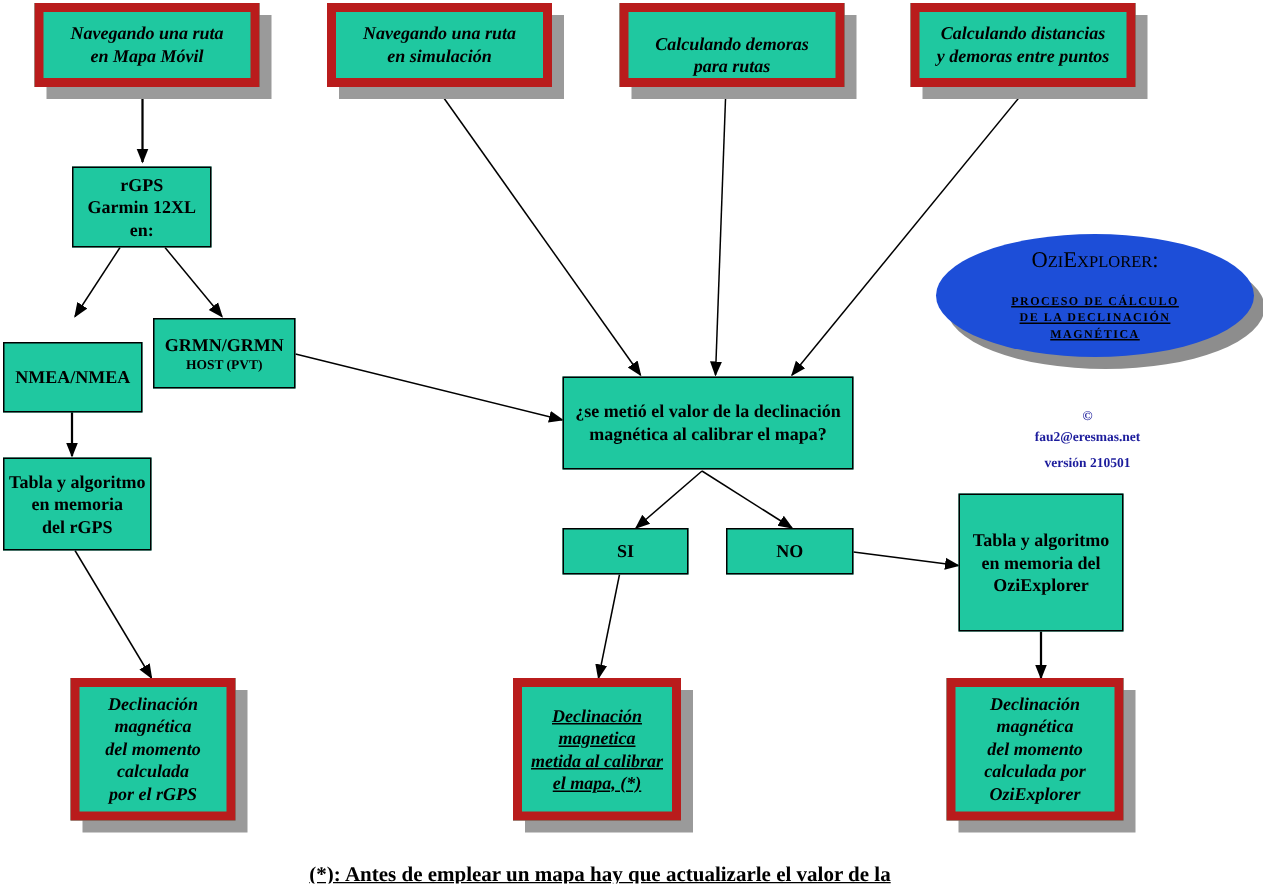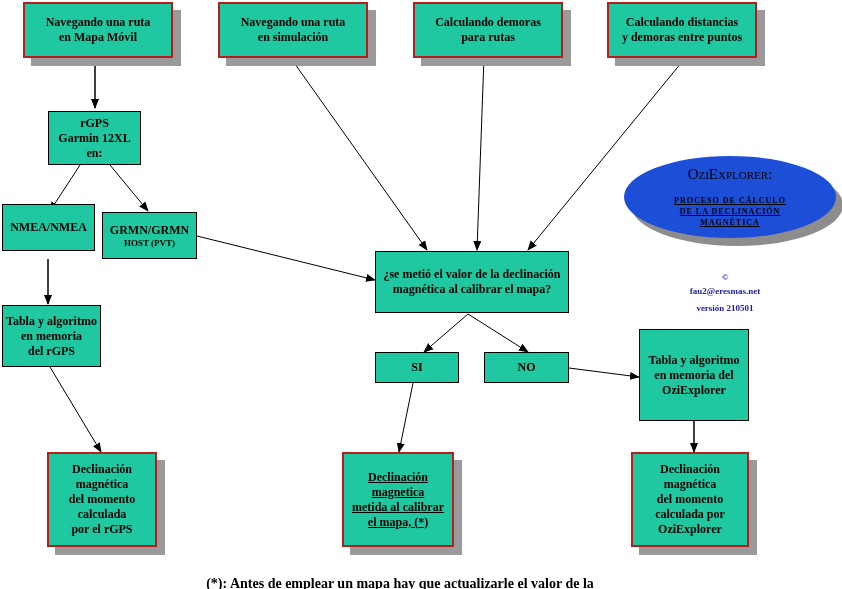--- a/index.html
+++ b/index.html
@@ -1,21 +1,21 @@
 <!DOCTYPE html>
 <html><head>
 <meta charset="utf-8">
 <style>
   html, body { margin:0; padding:0; background:#ffffff; }
   body { width:842px; height:589px; position:relative; overflow:hidden;
          font-family:"Liberation Serif", "DejaVu Serif", serif; }
   .box { position:absolute; background:#1fc8a0; box-sizing:border-box;
          border:1px solid #000; display:flex; align-items:center; justify-content:center;
          text-align:center; font-weight:bold; font-size:12px; line-height:15px; color:#000; }
-  .box.thick { border:2px solid #b91c1c; box-shadow:8px 8px 0 #9a9a9a; }
+  .box.thick { border:6px solid #b91c1c; box-shadow:8px 8px 0 #9a9a9a;font-style:italic; }
   .box span { white-space:pre-line; }
   .u { text-decoration:underline; }
   svg.links { position:absolute; left:0; top:0; }
   .ellipse-shadow { position:absolute; left:631px; top:164px; width:212px; height:82px;
                     border-radius:50%; background:#8d8d8d; }
   .ellipse { position:absolute; left:624px; top:156px; width:212px; height:82px;
              border-radius:50%; background:#1d4ed8; text-align:center; }
   .ell-title { margin-top:10px; font-size:15px; font-variant:small-caps; }
   .ell-sub { margin-top:12px; font-size:8px; line-height:11px; font-weight:bold;
              text-decoration:underline; letter-spacing:1px; white-space:pre-line; }
@@ -51,35 +51,35 @@
 </svg>
 
 <div class="box thick" style="left:23px;top:2px;width:150px;height:56px;">
     <span>Navegando una ruta
 en Mapa Móvil</span>
   </div>
 <div class="box thick" style="left:218px;top:2px;width:150px;height:56px;">
     <span>Navegando una ruta
 en simulación</span>
   </div>
-<div class="box thick" style="left:413px;top:2px;width:150px;height:56px;">
+<div class="box thick" style="left:413px;top:2px;width:150px;height:56px;align-items:flex-end;">
     <span>Calculando demoras
 para rutas</span>
   </div>
 <div class="box thick" style="left:607px;top:2px;width:150px;height:56px;">
     <span>Calculando distancias
 y demoras entre puntos</span>
   </div>
 
 <div class="box" style="left:48px;top:111px;width:93px;height:54px;">
     <span>rGPS
 Garmin 12XL
 en:</span>
   </div>
-<div class="box" style="left:2px;top:204px;width:93px;height:47px;text-align:center;">
+<div class="box" style="left:2px;top:228px;width:93px;height:47px;text-align:center;">
     <span>NMEA/NMEA</span>
   </div>
 <div class="box" style="left:102px;top:212px;width:95px;height:47px;flex-direction:column;">
   <span>GRMN/GRMN</span>
   <span style="font-size:9px;line-height:11px;">HOST (PVT)</span>
 </div>
 <div class="box" style="left:2px;top:305px;width:99px;height:62px;">
     <span>Tabla y algoritmo
 en memoria
 del rGPS</span>

